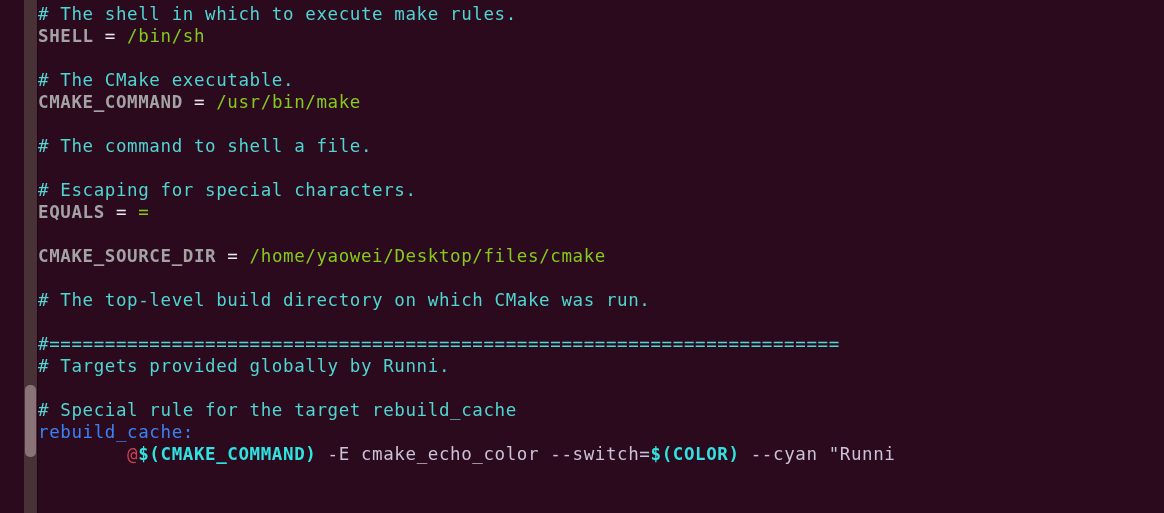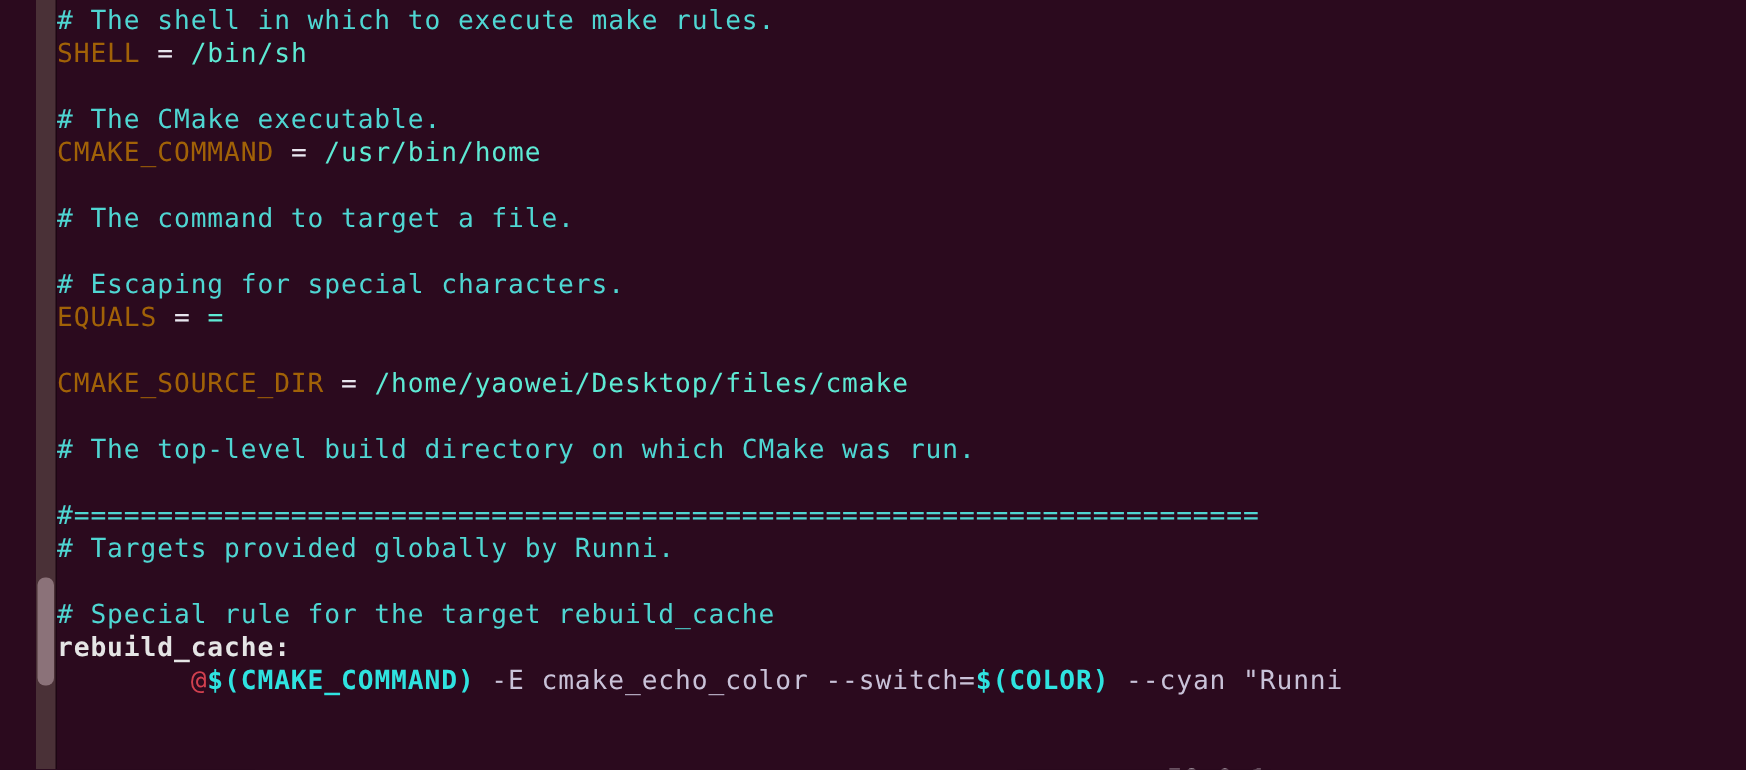--- a/index.html
+++ b/index.html
@@ -50,24 +50,24 @@
     line-height: 22px;
     font-size: 17.5px;
     white-space: pre;
     letter-spacing: 0.6px;
     overflow: hidden;
   }
   .line.blank { }
 
   
   .c-comment  { color: #4fd6d2; }
-  .c-var      { color: #a16207; font-weight: normal; }
+  .c-var      { color: #a3a3a3; font-weight: bold; }
   .c-eq       { color: #e8e6ef; }
-  .c-val      { color: #5eead4; }
-  .c-target   { color: #e5e5e5; font-weight: bold; }
+  .c-val      { color: #84cc16; }
+  .c-target   { color: #3b82f6; font-weight: normal; }
   .c-at       { color: #d1404f; }
   .c-macro    { color: #2fe3e0; font-weight: bold; }
   .c-plain    { color: #c9c2d8; }
 
   
   #status-line {
     position: absolute;
     left: 14px;
     right: 0;
     top: 484px;
@@ -97,25 +97,25 @@
   <div id="terminal">
 
     <div class="line"><span class="c-comment"># The shell in which to execute make rules.</span></div>
 
     <div class="line"><span class="c-var">SHELL</span><span class="c-eq"> = </span><span class="c-val">/bin/sh</span></div>
 
     <div class="line blank"><span></span></div>
 
     <div class="line"><span class="c-comment"># The CMake executable.</span></div>
 
-    <div class="line"><span class="c-var">CMAKE_COMMAND</span><span class="c-eq"> = </span><span class="c-val">/usr/bin/home</span></div>
+    <div class="line"><span class="c-var">CMAKE_COMMAND</span><span class="c-eq"> = </span><span class="c-val">/usr/bin/make</span></div>
 
     <div class="line blank"><span></span></div>
 
-    <div class="line"><span class="c-comment"># The command to target a file.</span></div>
+    <div class="line"><span class="c-comment"># The command to shell a file.</span></div>
 
 
     <div class="line blank"><span></span></div>
 
     <div class="line"><span class="c-comment"># Escaping for special characters.</span></div>
 
     <div class="line"><span class="c-var">EQUALS</span><span class="c-eq"> = </span><span class="c-val">=</span></div>
 
     <div class="line blank"><span></span></div>
 

